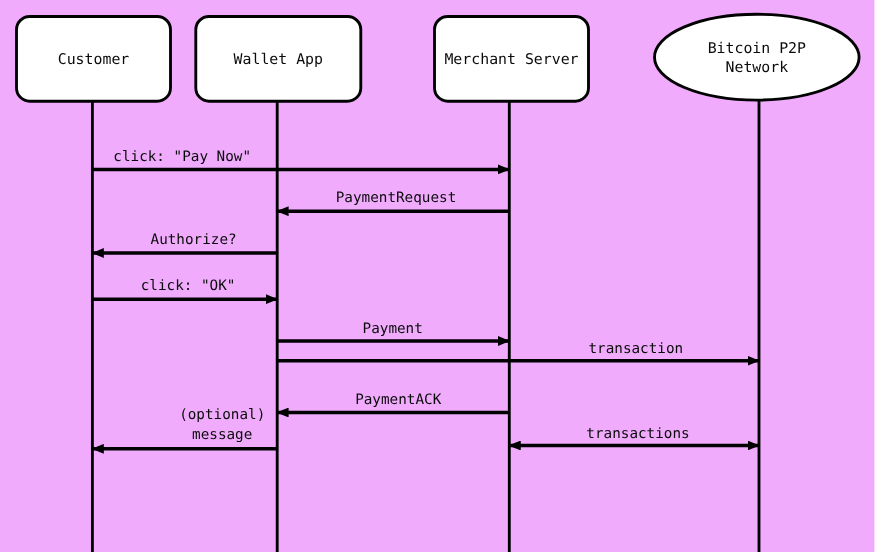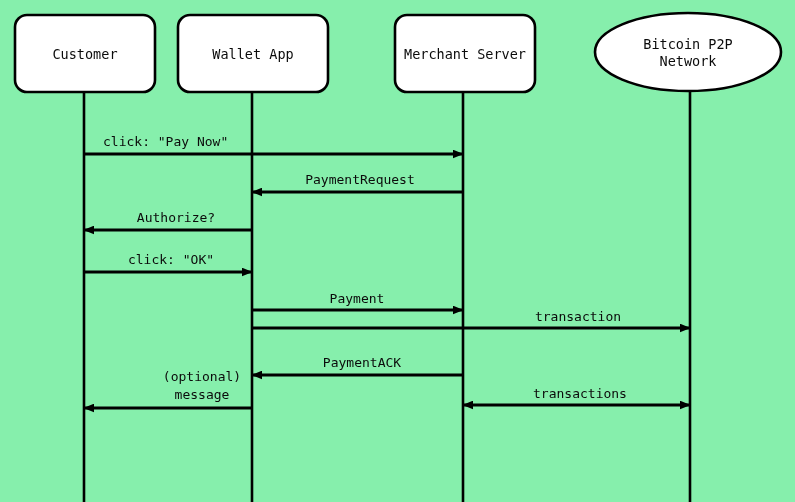--- a/index.html
+++ b/index.html
@@ -10,21 +10,21 @@
   body {
     width: 795px;
     height: 502px;
     overflow: hidden;
     font-family: "DejaVu Sans Mono", "Liberation Mono", monospace;
   }
   #diagram-root {
     position: relative;
     width: 795px;
     height: 502px;
-    background: #86efac;
+    background: #f0abfc;
   }
   svg#sequence-diagram {
     display: block;
     width: 795px;
     height: 502px;
   }
   .node-shape {
     fill: #ffffff;
     stroke: #000000;
     stroke-width: 2.6;

